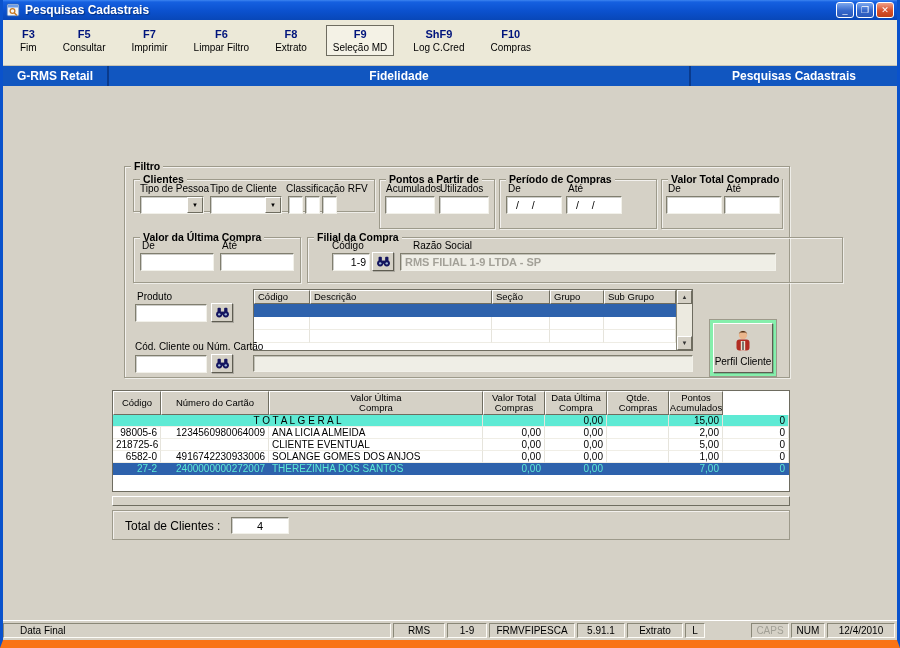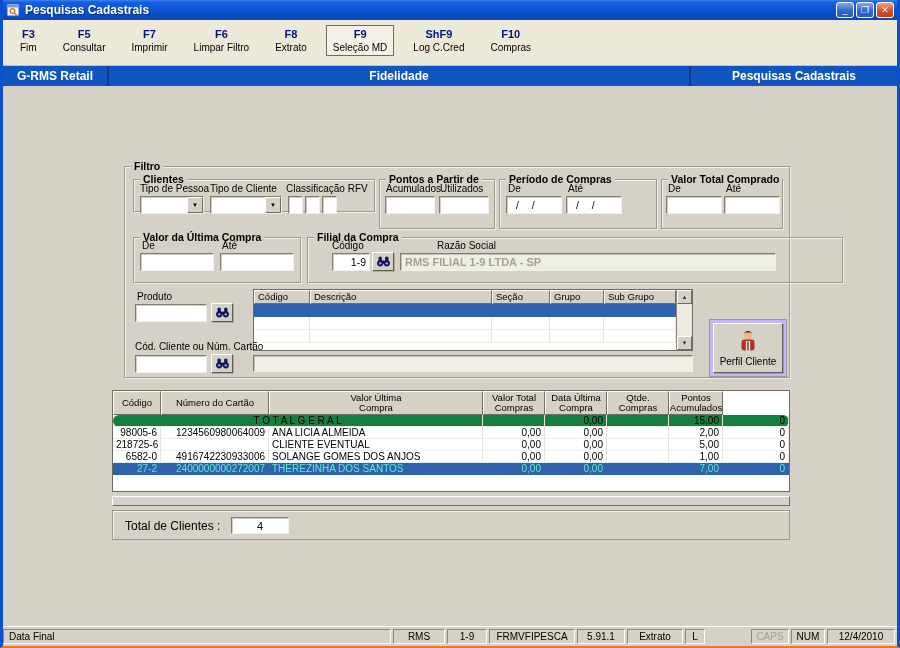--- a/index.html
+++ b/index.html
@@ -7,21 +7,21 @@
   body {
     font-family: "Liberation Sans", sans-serif;
     background: #3A6EA5;
     overflow: hidden;
   }
   .window {
     width: 900px; height: 648px;
     display: flex; flex-direction: column;
     border-left: 3px solid #0A52CC;
     border-right: 3px solid #0A52CC;
-    border-bottom: 2px solid #f97316;
+    border-bottom: 8px solid #f97316;
     background: #D5D1C6;
   }
   
   .titlebar {
     height: 20px; flex: 0 0 20px;
     background: linear-gradient(180deg, #3C85F0 0%, #1560E0 10%, #0B51CE 55%, #0847B8 100%);
     display: flex; align-items: center; gap: 4px; padding: 0 3px;
   }
   .win-icon { width: 15px; height: 15px; display: flex; align-items: center; }
   .title-text {
@@ -109,32 +109,32 @@
     position: absolute; right: 0; top: 0; bottom: 0; width: 16px;
     background: #ECEAE0; border-left: 1px solid #8A8878;
   }
   .vsb .arr {
     position: absolute; left: 0; right: 0; height: 14px;
     background: #D5D1C6; border: 1px solid; border-color: #FFF #6F6D60 #6F6D60 #FFF;
     display: flex; align-items: center; justify-content: center; font-size: 6px; color: #333;
   }
   .vsb .arr.up { top: 0; } .vsb .arr.down { bottom: 0; }
   
-  .perfil-panel { position: absolute; left: 584px; top: 152px; width: 78px; height: 58px; border: 1px solid #9D9A8B; background: #c4b5fd; }
+  .perfil-panel { position: absolute; left: 584px; top: 152px; width: 68px; height: 58px; border: 1px solid #9D9A8B; background: #86efac; }
   .perfil-btn { position: absolute; inset: 3px; flex-direction: column; gap: 1px; font-size: 10px; }
   
   .rgrid { position: absolute; left: 109px; top: 304px; width: 678px; height: 102px; background: #fff; border: 1px solid #6E6C60; }
   .rheader { display: grid; grid-template-columns: 48px 108px 214px 62px 62px 62px 54px 66px; height: 24px; }
   .rhc {
     background: #D5D1C6; border: 1px solid; border-color: #FFF #6F6D60 #6F6D60 #FFF;
     font-size: 9.5px; line-height: 1.1; text-align: center; white-space: pre-line;
     display: flex; align-items: center; justify-content: center; padding: 0 1px; overflow: hidden;
   }
   .rrow { display: grid; grid-template-columns: 48px 108px 214px 62px 62px 62px 54px 66px; height: 12px; }
-  .rrow.total { grid-template-columns: 370px 62px 62px 62px 54px 66px; background: #15803d; border-radius: 6px; }
+  .rrow.total { grid-template-columns: 370px 62px 62px 62px 54px 66px; background: #5eead4; }
   .rc {
     font-size: 10px; line-height: 12px; padding: 0 3px;
     border-right: 1px solid #E6E4DC; border-bottom: 1px solid #F0EEE6;
     white-space: nowrap; overflow: hidden;
   }
   .rc.num { text-align: right; }
   .rc.total-label { text-align: center; }
   .rrow.selected { background: #2E62AC; color: #5eead4; }
   .rrow.selected .rc { border-color: #2E62AC; }
   .hsb {
@@ -148,21 +148,21 @@
   
   .statusbar {
     flex: 0 0 20px; background: #D5D1C6; border-top: 1px solid #FFF;
     display: flex; gap: 2px; padding: 2px 2px 2px 0; align-items: stretch;
   }
   .sbp {
     border: 1px solid; border-color: #8A8878 #FDFCF7 #FDFCF7 #8A8878;
     font-size: 10px; display: flex; align-items: center; justify-content: center;
     white-space: nowrap; overflow: hidden;
   }
-  .sbp.left { flex: 1; justify-content: flex-start; padding-left: 5px; }
+  .sbp.left { flex: 1; justify-content: flex-start; padding-left: 16px; }
   .sbp.dim { color: #A2A096; margin-left: 44px; }
 </style>
 </head>
 <body>
 
 <div class="window">
 
   <div class="titlebar">
     <span class="win-icon">
       <svg width="14" height="14" viewBox="0 0 14 14">
@@ -270,21 +270,21 @@
         <span class="gb-legend">Valor da Última Compra</span>
         <span class="lbl" style="left:8px; top:2px;">De</span>
         <span class="lbl" style="left:88px; top:2px;">Até</span>
         <div class="sunken" style="left:6px; top:15px; width:74px;"></div>
         <div class="sunken" style="left:86px; top:15px; width:74px;"></div>
       </div>
 
       <div class="gb" style="left:182px; top:70px; width:536px; height:46px;">
         <span class="gb-legend">Filial da Compra</span>
         <span class="lbl" style="left:24px; top:2px;">Código</span>
-        <span class="lbl" style="left:108px; top:2px;padding-left:21px;">Razão Social</span>
+        <span class="lbl" style="left:84px; top:2px;padding-left:21px;">Razão Social</span>
         <div class="sunken codigof" style="left:24px; top:15px; width:38px;">1-9</div>
         <div class="btn3d binoc-btn" style="left:64px; top:14px;">
           <span>
             <svg width="15" height="11" viewBox="0 0 16 12">
               <rect x="2.6" y="0.8" width="3.6" height="5" rx="1" fill="#14145E"></rect>
               <rect x="9.8" y="0.8" width="3.6" height="5" rx="1" fill="#14145E"></rect>
               <rect x="6.5" y="5" width="3" height="3.4" fill="#14145E"></rect>
               <circle cx="4.4" cy="8" r="3.4" fill="#14145E"></circle>
               <circle cx="11.6" cy="8" r="3.4" fill="#14145E"></circle>
               <circle cx="4.4" cy="8" r="1.3" fill="#9FB8D8"></circle>

